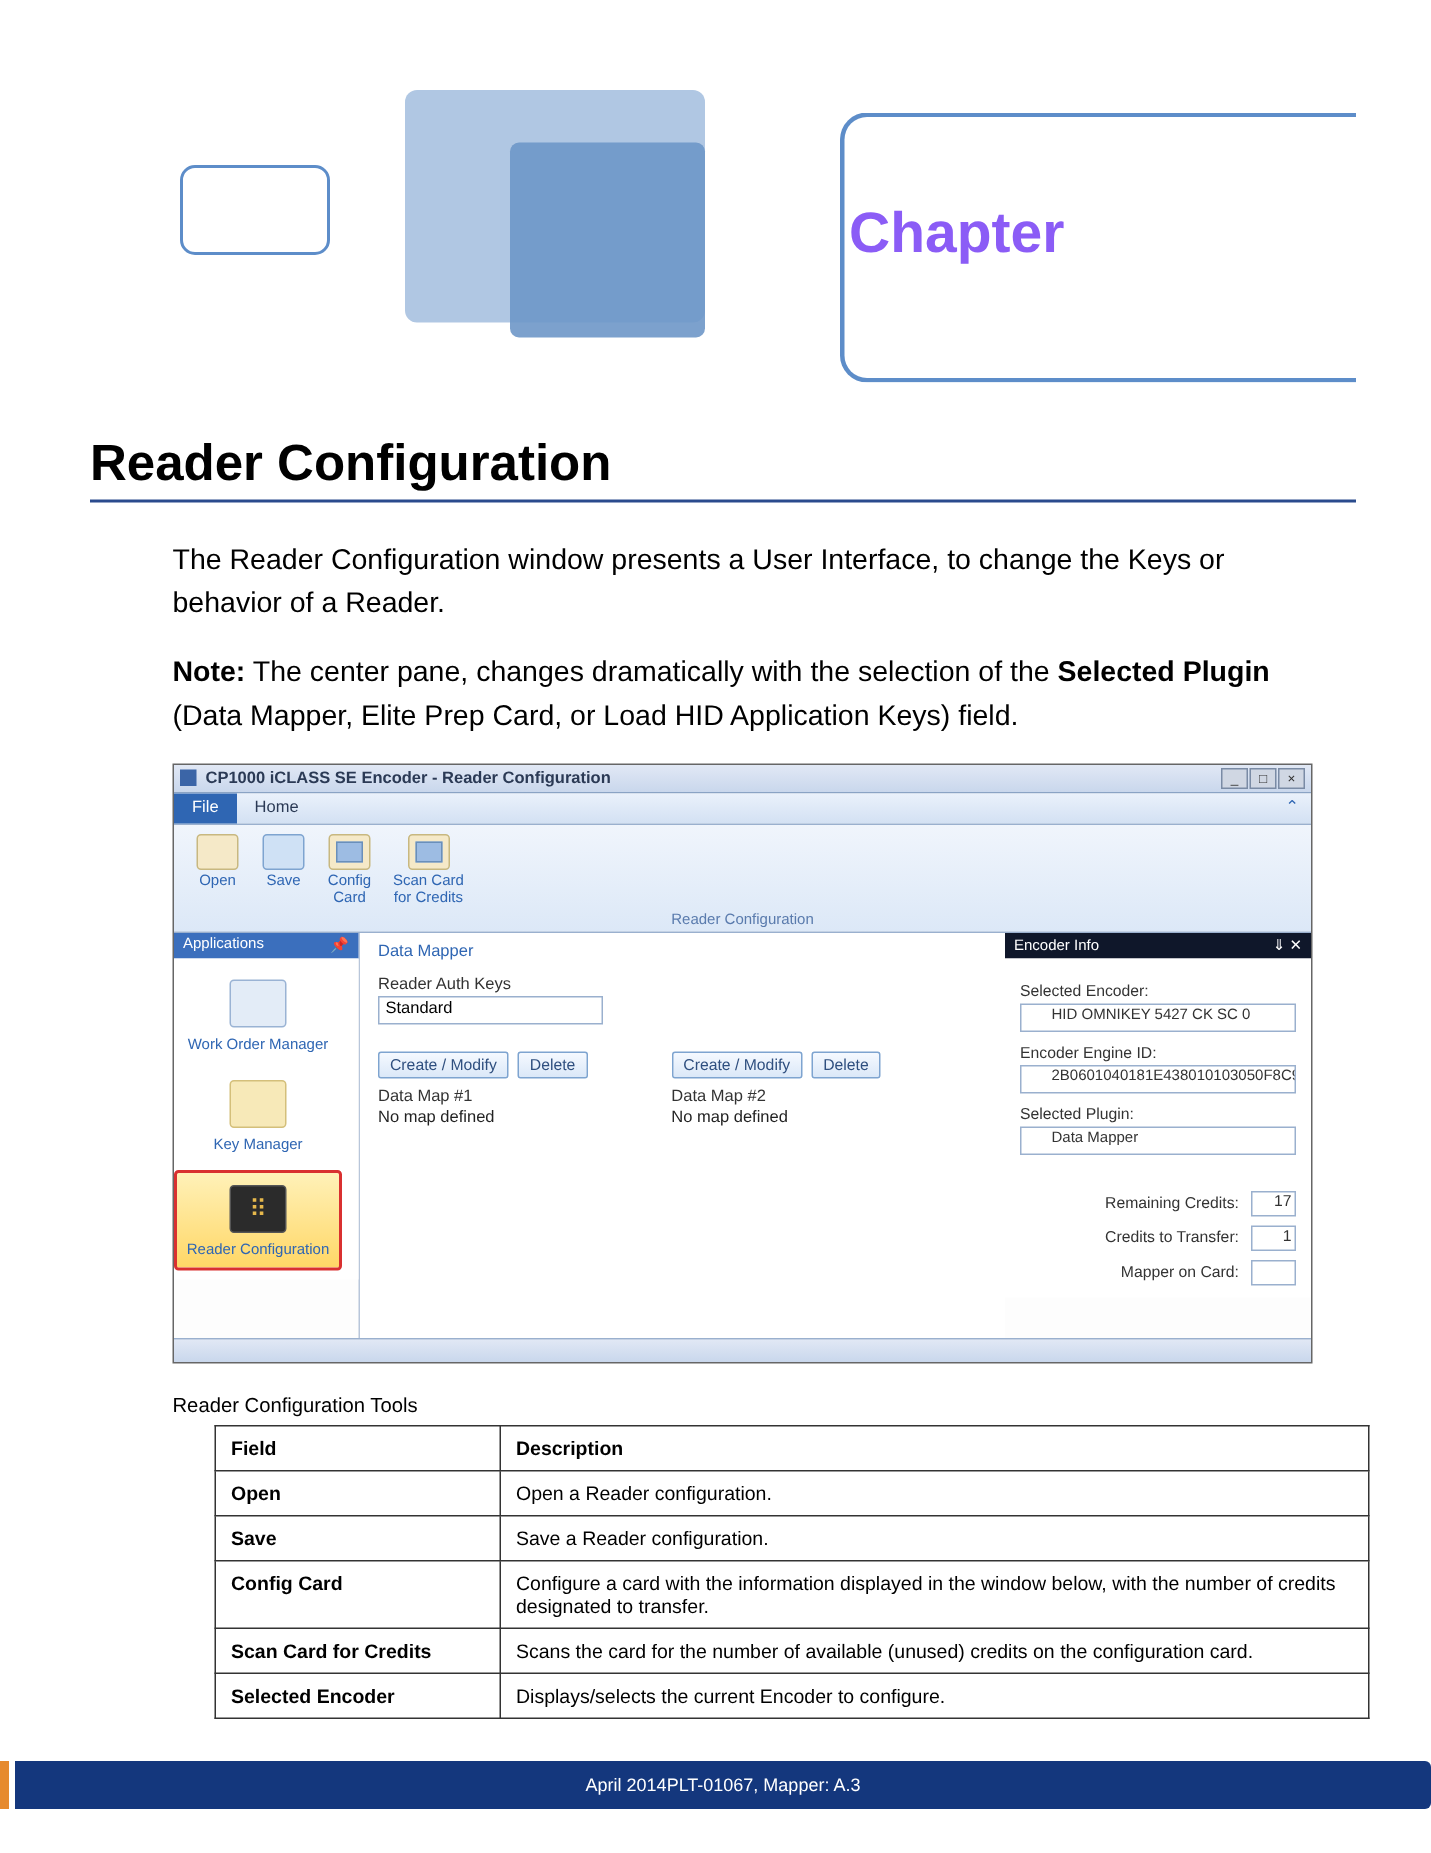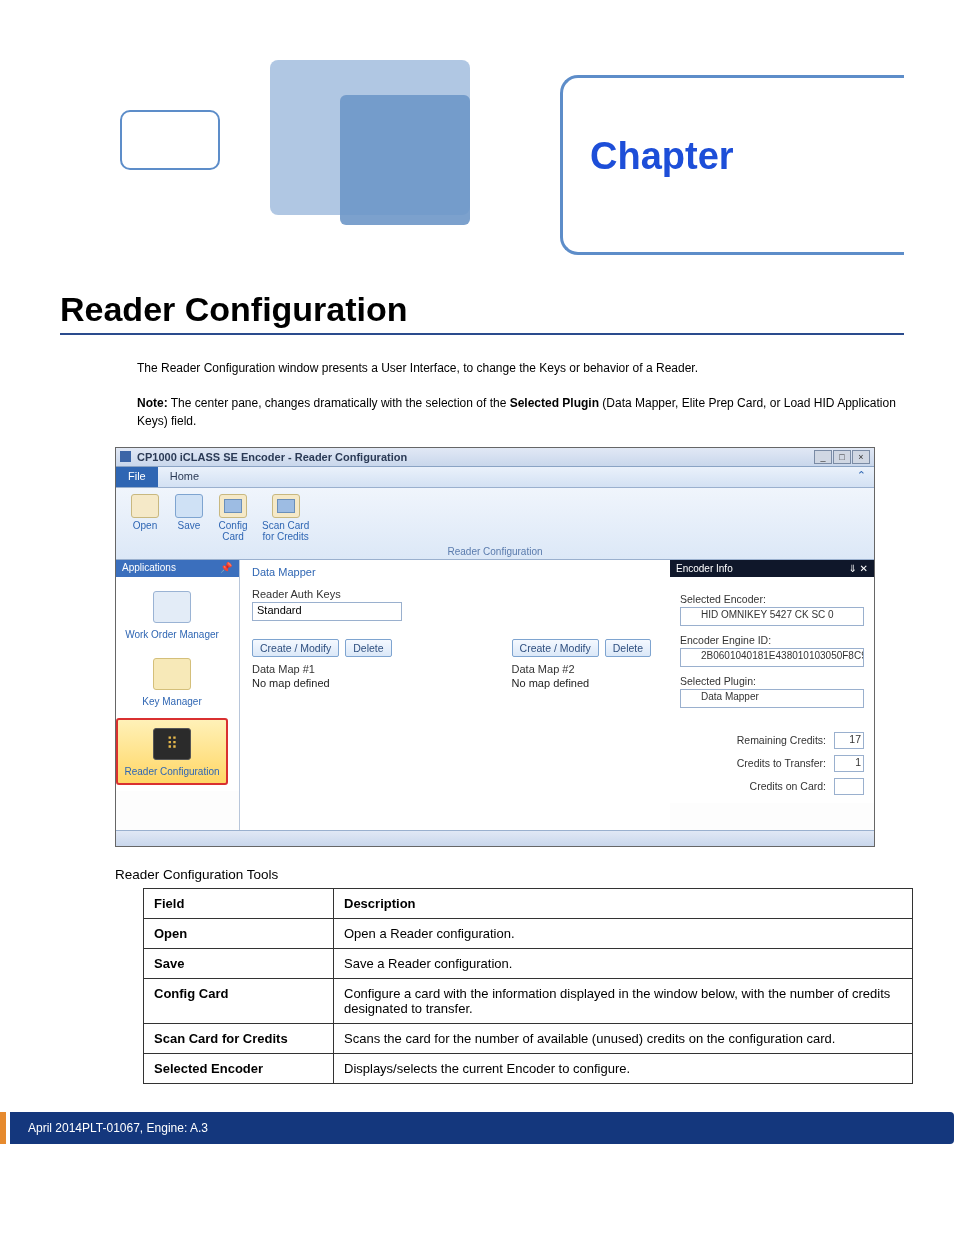--- a/index.html
+++ b/index.html
@@ -3,23 +3,23 @@
 <meta charset="utf-8">
 <style>
 *{box-sizing:border-box;margin:0;padding:0}
 body{font-family:Verdana,Geneva,sans-serif;background:#fff;color:#000;width:954px;margin:0 auto;position:relative}
 .page{padding:60px 50px 0 60px;position:relative}
 .chapter-art{position:relative;height:210px}
 .chapter-art .box1{position:absolute;left:60px;top:50px;width:100px;height:60px;border:2px solid #5d8dc9;border-radius:10px;background:#fff}
 .chapter-art .box2{position:absolute;left:210px;top:0;width:200px;height:155px;background:#a7c1e0;border-radius:8px;opacity:.9}
 .chapter-art .box3{position:absolute;left:280px;top:35px;width:130px;height:130px;background:#6e97c8;border-radius:6px;opacity:.9}
 .chapter-art .box4{position:absolute;left:500px;top:15px;right:0;height:180px;border:3px solid #5d8dc9;border-right:none;border-radius:18px 0 0 18px;background:#fff}
-.chapter-title{position:absolute;left:530px;top:75px;font-size:38px;font-weight:700;color:#1d4ed8;font-family:Arial,sans-serif}
+.chapter-title{position:absolute;left:506px;top:75px;font-size:38px;font-weight:700;color:#8b5cf6;font-family:Arial,sans-serif}
 h1.section{font-size:34px;font-weight:700;color:#000;border-bottom:2px solid #2a4b8d;padding-bottom:4px;margin:20px 0 24px 0;font-family:Arial,sans-serif}
-.body-text{font-size:12px;line-height:1.55;margin:0 0 16px 77px;max-width:770px}
+.body-text{font-size:19px;line-height:1.55;margin:0 0 16px 55px;max-width:770px}
 .screenshot{margin:12px 0 20px 55px;width:760px;border:1px solid #666;font-family:Tahoma,Arial,sans-serif;font-size:11px}
 .titlebar{background:linear-gradient(#e1e8f5,#c9d7ec);height:19px;display:flex;align-items:center;padding:0 4px;border-bottom:1px solid #8aa3c4}
 .titlebar .icon{width:11px;height:11px;background:#3b65a7;margin-right:6px}
 .titlebar .text{flex:1;font-weight:700;color:#2b3a55}
 .wbtn{width:18px;height:14px;background:#d0d7e3;border:1px solid #7a8ba5;margin-left:1px;font-size:9px;text-align:center;line-height:12px;color:#333}
 .menubar{background:linear-gradient(#eaf1fb,#d3e1f3);height:21px;display:flex;align-items:stretch;border-bottom:1px solid #9ab0ce}
 .menu-item{padding:3px 12px;color:#2b3a55}
 .menu-item.file{background:#2f66b3;color:#fff}
 .chev{margin-left:auto;padding:2px 8px;color:#2f66b3}
 .toolbar{background:linear-gradient(#f0f5fc,#dce8f7);padding:4px 8px 2px 8px;border-bottom:1px solid #9ab0ce}
@@ -40,41 +40,41 @@
 .app-item.selected{border:2px solid #d93030;background:linear-gradient(#fff1b8,#ffd766)}
 .app-icon{width:38px;height:32px;margin:0 auto 6px auto;background:#e3ecf7;border:1px solid #9ab3d4;border-radius:3px;position:relative}
 .app-icon.key{background:#f7e9b8;border-color:#d4bf7a}
 .app-icon.rc{background:#2b2b2b;border-color:#555}
 .app-icon.rc::after{content:"⠿";color:#e6b84c;position:absolute;inset:0;display:flex;align-items:center;justify-content:center;font-size:16px}
 .app-item .albl{color:#2f66b3;font-size:10px;line-height:1.15}
 .center{flex:1;padding:6px 12px;background:#fff}
 .center .chdr{color:#2f66b3;font-size:11px;margin-bottom:10px}
 .cform .flabel{font-size:11px;color:#333;margin-top:6px}
 .cform .sel{width:150px;height:19px;border:1px solid #9ab0ce;background:#fff;font-size:11px;padding:1px 4px;margin-top:2px;margin-bottom:18px}
-.mapcols{display:flex;gap:120px}
+.mapcols{display:flex;gap:56px}
 .mapcol .btns{display:flex;gap:6px;margin-bottom:6px}
 .mapcol .btn{border:1px solid #7ea4d0;background:linear-gradient(#f5f9ff,#dbe8f8);color:#2f4f7f;font-size:10.5px;padding:2px 7px;border-radius:2px}
 .mapcol .mname{font-size:11px;color:#333;margin-top:2px}
 .mapcol .mstatus{font-size:11px;font-weight:400;color:#222;margin-top:2px}
 .enc-panel{width:204px}
 .enc-hdr{background:#0f172a;color:#fff;font-size:10px;padding:2px 6px;display:flex;justify-content:space-between;align-items:center;height:17px}
 .enc-body{background:#fff;padding:8px 10px;font-size:11px;color:#333}
 .enc-body .elabel{margin-top:8px;font-size:10.5px}
 .enc-body .einput{width:100%;height:19px;border:1px solid #9ab0ce;background:#fff;font-size:10px;padding:1px 20px;margin-top:2px;overflow:hidden;white-space:nowrap}
 .credit-rows{margin-top:24px}
 .credit-row{display:flex;justify-content:flex-end;align-items:center;gap:8px;margin-top:6px;font-size:10.5px}
 .credit-row .cval{width:30px;height:17px;border:1px solid #9ab0ce;text-align:right;padding:0 2px;font-size:10.5px}
 .statusbar{height:16px;background:linear-gradient(#e1e8f5,#c9d7ec);border-top:1px solid #9ab0ce}
 h3.table-title{font-size:13.5px;font-weight:400;margin:8px 0 6px 55px}
 table.desc{border-collapse:collapse;width:770px;margin-left:83px;font-size:13px}
 table.desc td,table.desc th{border:1px solid #333;padding:7px 10px;text-align:left;vertical-align:top}
 table.desc th{font-weight:700;background:#fff}
 table.desc .fcol{width:190px;font-weight:700}
 .footer{margin-top:28px;margin-left:0;display:flex;height:32px}
-.footer .blue{flex:1;background:#14377d;color:#fff;font-size:12px;display:flex;justify-content:flex-start;align-items:center;padding:0 18px;border-radius:0 4px 4px 0;margin-left:4px}
+.footer .blue{flex:1;background:#14377d;color:#fff;font-size:12px;display:flex;justify-content:center;align-items:center;padding:0 18px;border-radius:0 4px 4px 0;margin-left:4px}
 .footer .orange{width:6px;background:#e68a2e}
 </style>
 </head>
 <body>
 
 <div class="page">
   <div class="chapter-art">
     <div class="box1"></div>
     <div class="box2"></div>
     <div class="box3"></div>
@@ -190,21 +190,21 @@
           <div class="credit-rows">
             <div class="credit-row">
               <span>Remaining Credits:</span>
               <span class="cval">17</span>
             </div>
             <div class="credit-row">
               <span>Credits to Transfer:</span>
               <span class="cval">1</span>
             </div>
             <div class="credit-row">
-              <span>Credits on Card:</span>
+              <span>Mapper on Card:</span>
               <span class="cval"></span>
             </div>
           </div>
         </div>
       </div>
     </div>
     <div class="statusbar"></div>
   </div>
 
   <h3 class="table-title">Reader Configuration Tools</h3>
@@ -235,15 +235,15 @@
           <td>Displays/selects the current Encoder to configure.</td>
         </tr>
   </tbody>
     </table>
 </div>
 
 <div class="footer">
   <div class="orange"></div>
   <div class="blue">
     <span>April 2014</span>
-    <span>PLT-01067, Engine: A.3</span>
+    <span>PLT-01067, Mapper: A.3</span>
   </div>
 </div>
 
 </body></html>

